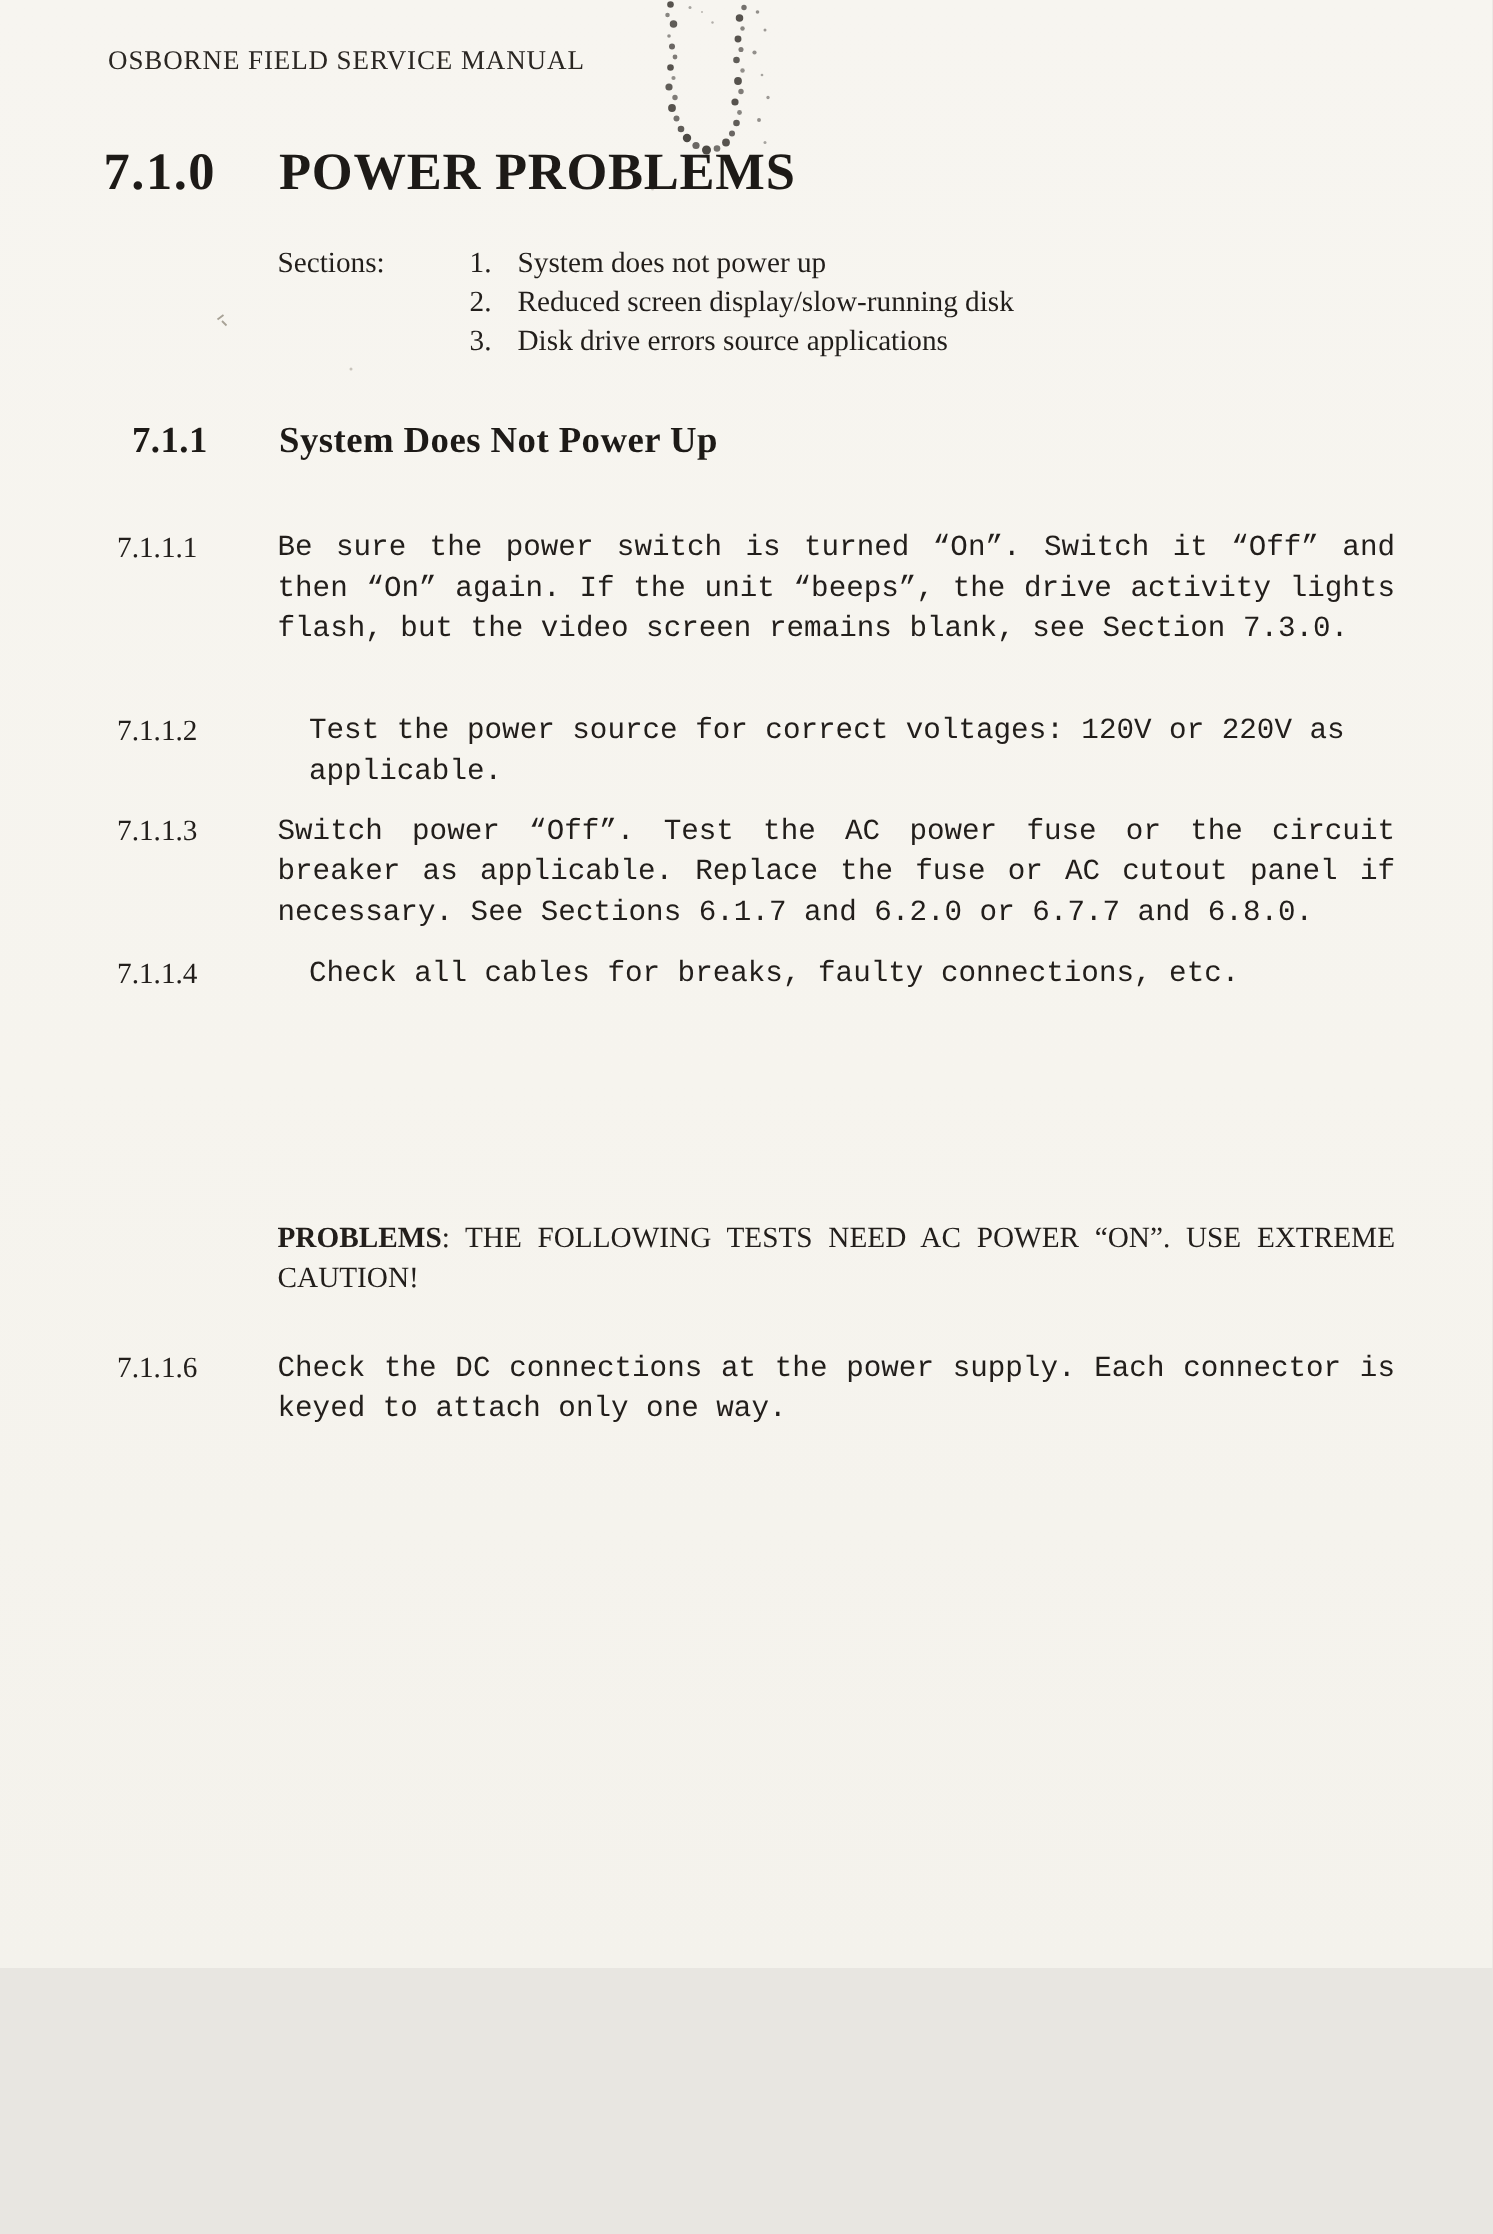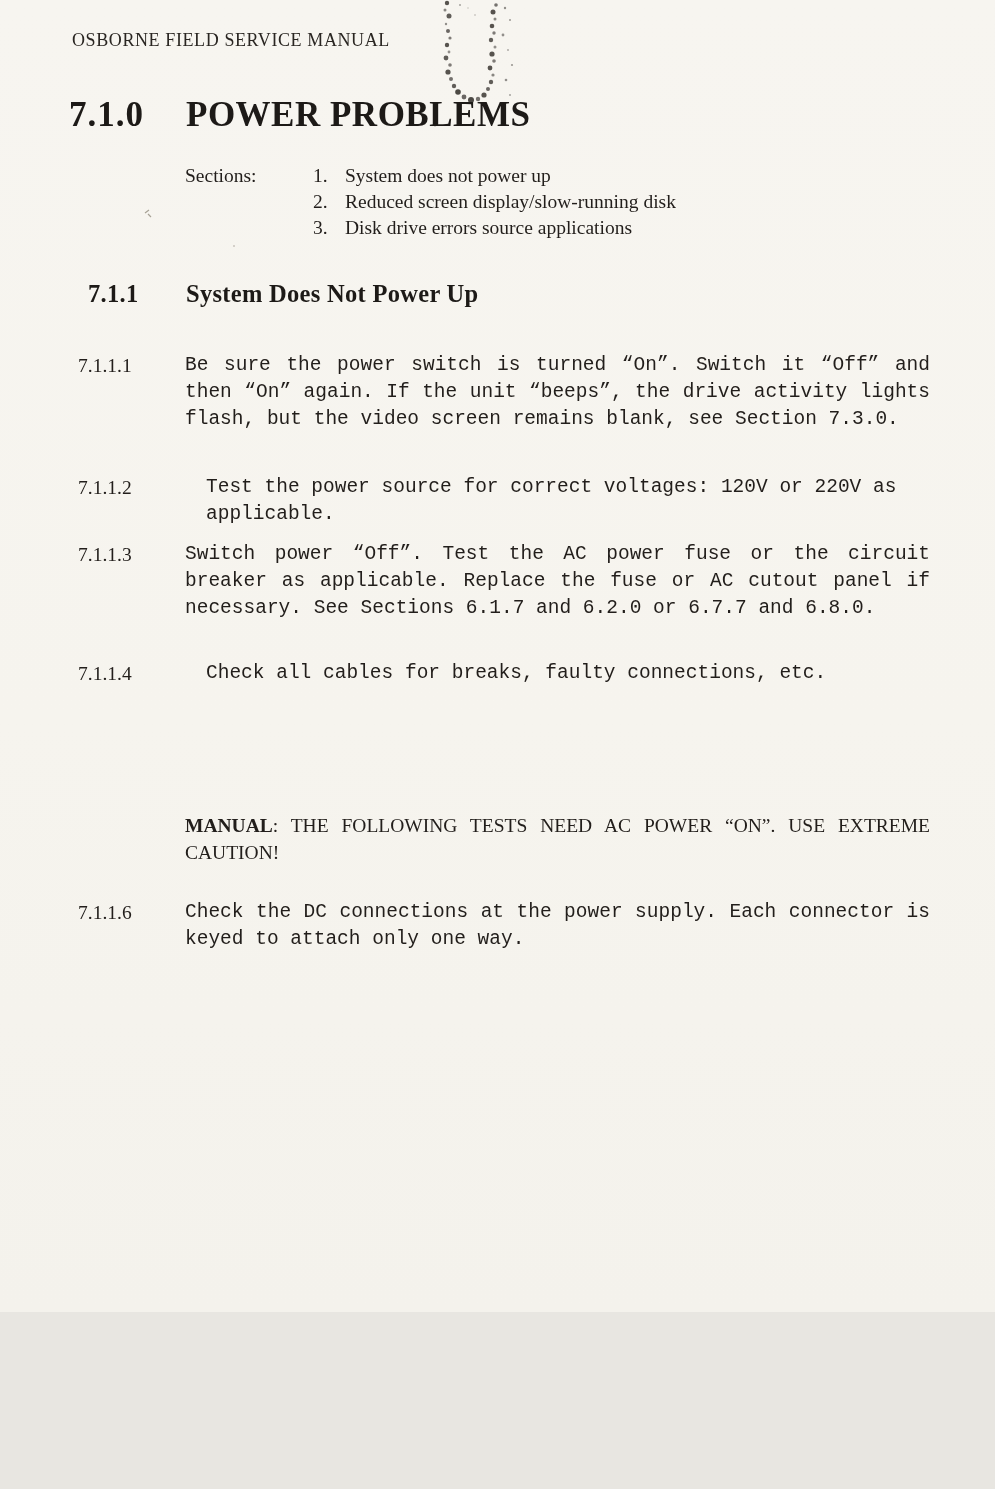--- a/index.html
+++ b/index.html
@@ -185,28 +185,28 @@
   <div class="para" style="top:474px">
     <span class="pnum">7.1.1.2</span>
     <span class="ptext nojust">Test the power source for correct voltages: 120V or 220V as applicable.</span>
   </div>
 
   <div class="para" style="top:541px">
     <span class="pnum">7.1.1.3</span>
     <span class="ptext">Switch power “Off”. Test the AC power fuse or the circuit breaker as applicable. Replace the fuse or AC cutout panel if necessary. See Sections 6.1.7 and 6.2.0 or 6.7.7 and 6.8.0.</span>
   </div>
 
-  <div class="para" style="top:660px">
+  <div class="para" style="top:636px">
     <span class="pnum">7.1.1.4</span>
     <span class="ptext nojust">Check all cables for breaks, faulty connections, etc.</span>
   </div>
 
 
   <div class="warning">
-    <b>MANUAL</b><span>: THE FOLLOWING TESTS NEED AC POWER “ON”. USE EXTREME CAUTION!</span>
+    <b>PROBLEMS</b><span>: THE FOLLOWING TESTS NEED AC POWER “ON”. USE EXTREME CAUTION!</span>
   </div>
 
   <div class="para" style="top:899px">
     <span class="pnum">7.1.1.6</span>
     <span class="ptext">Check the DC connections at the power supply. Each connector is keyed to attach only one way.</span>
   </div>
 
   <div class="page-number">124</div>
 
 </div>

